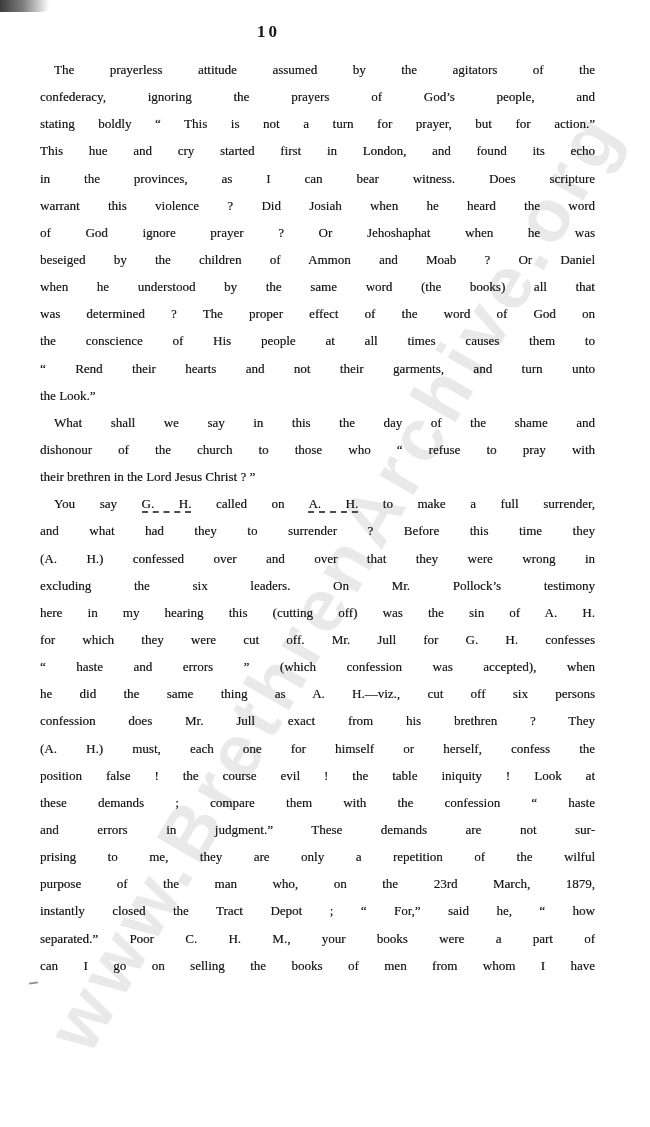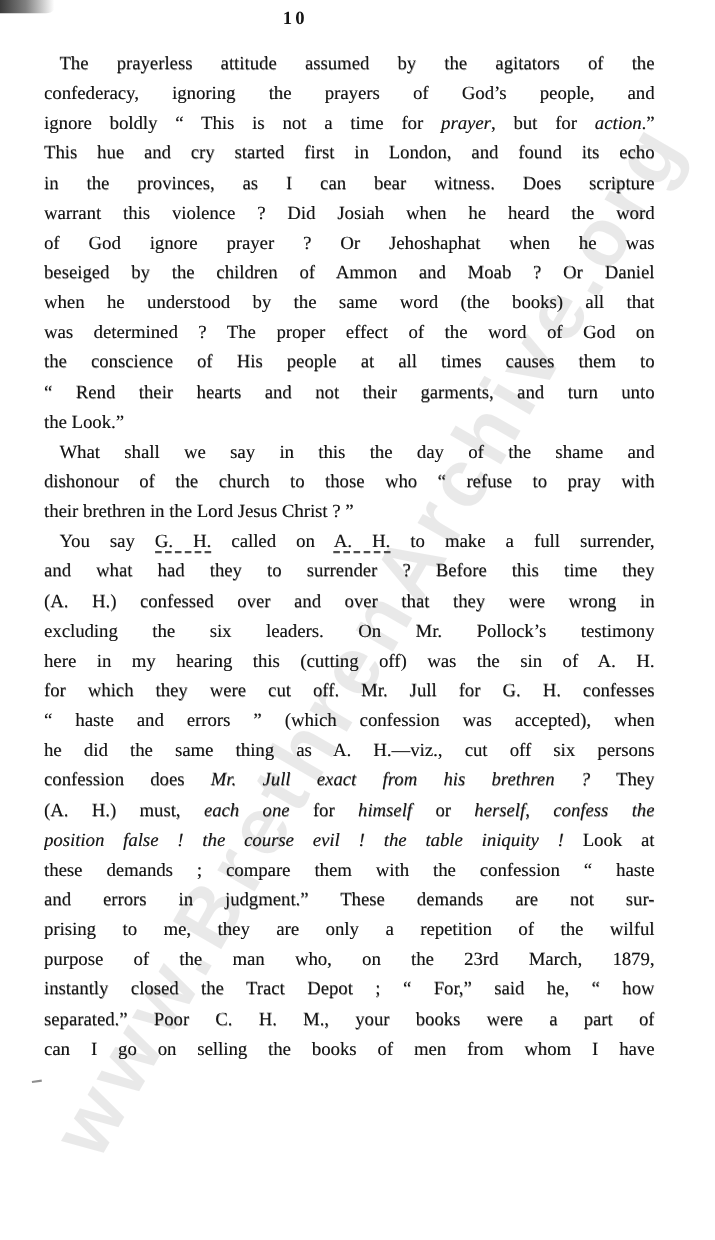--- a/index.html
+++ b/index.html
@@ -28,50 +28,50 @@
     font-weight: bold;
     font-size: 74px;
     letter-spacing: 7px;
     color: rgba(0, 0, 0, 0.085);
     white-space: nowrap;
     z-index: 0;
     user-select: none;
   }
   .page-number {
     position: absolute;
-    top: 7px;
+    top: 22px;
     left: 0;
     width: 537px;
     text-align: center;
     font-size: 17px;
     letter-spacing: 3px;
     font-weight: bold;
     z-index: 1;
   }
   .text-block {
     position: absolute;
-    top: 44px;
+    top: 56px;
     left: 40px;
     width: 555px;
     z-index: 1;
-    font-size: 17px;
+    font-size: 13px;
     text-shadow: 0.3px 0.3px 0.2px rgba(0,0,0,0.45);
   }
   .paragraph { margin: 0; padding: 0; }
   .line {
     height: 27.15px;
     line-height: 27.15px;
     text-align: justify;
     text-align-last: justify;
     white-space: normal;
     overflow: hidden;
   }
   .line.no-just { text-align-last: left; }
   .line.indent { text-indent: 14px; }
-  .line span.i { font-style: italic; }
+  .line span.i { }
   .line span.u {
     border-bottom: 2px dashed #4d4d4d;
     padding-bottom: 0px;
   }
   .smudge-top-left {
     position: absolute;
     top: 0;
     left: 0;
     width: 52px;
     height: 12px;
@@ -99,21 +99,21 @@
 
   <div class="smudge-top-left"></div>
   <div class="pencil-tick"></div>
 
   <div class="page-number">10</div>
 
   <div class="text-block">
       <div class="paragraph">
         <div class="line indent"><span>The prayerless attitude assumed by the agitators of the</span></div>
         <div class="line"><span>confederacy, ignoring the prayers of God’s people, and</span></div>
-        <div class="line"><span>ignore boldly “ This is not a time for </span><span class="i">prayer</span><span>, but for </span><span class="i">action</span><span>.”</span></div>
+        <div class="line"><span>stating boldly “ This is not a turn for </span><span class="i">prayer</span><span>, but for </span><span class="i">action</span><span>.”</span></div>
         <div class="line"><span>This hue and cry started first in London, and found its echo</span></div>
         <div class="line"><span>in the provinces, as I can bear witness. Does scripture</span></div>
         <div class="line"><span>warrant this violence ? Did Josiah when he heard the word</span></div>
         <div class="line"><span>of God ignore prayer ? Or Jehoshaphat when he was</span></div>
         <div class="line"><span>beseiged by the children of Ammon and Moab ? Or Daniel</span></div>
         <div class="line"><span>when he understood by the same word (the books) all that</span></div>
         <div class="line"><span>was determined ? The proper effect of the word of God on</span></div>
         <div class="line"><span>the conscience of His people at all times causes them to</span></div>
         <div class="line"><span>“ Rend their hearts and not their garments, and turn unto</span></div>
         <div class="line no-just"><span>the Look.”</span></div>

